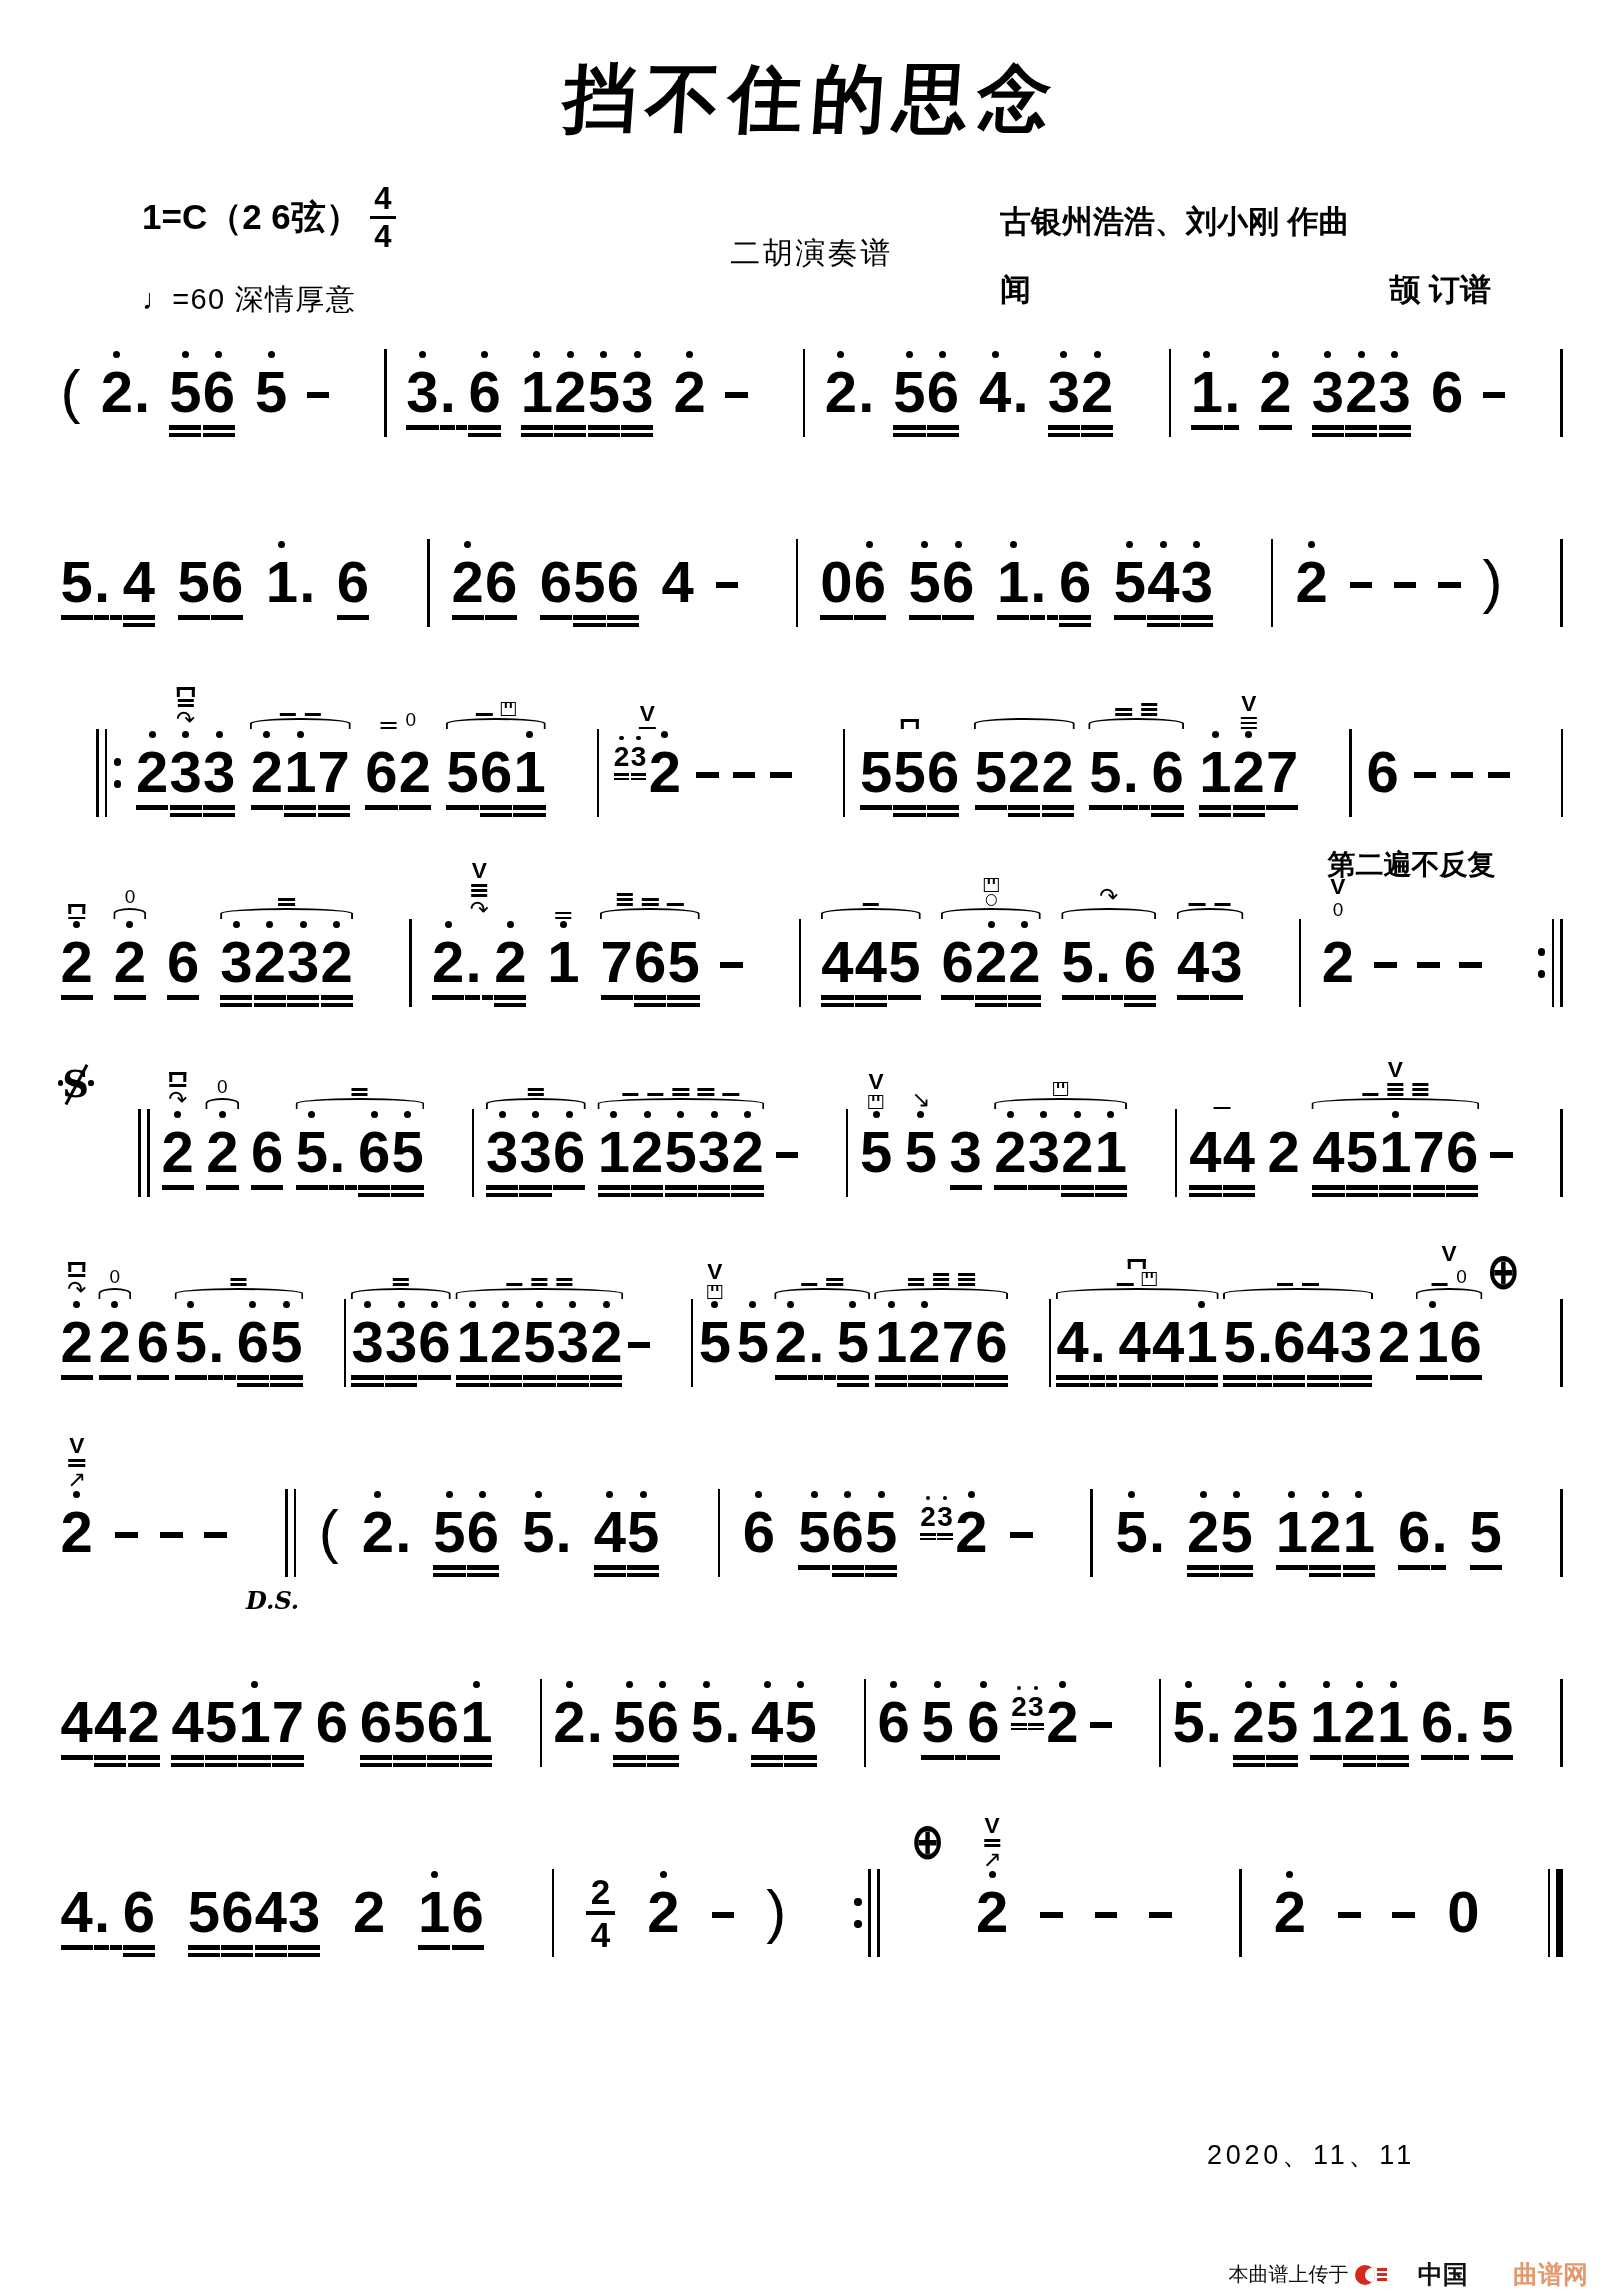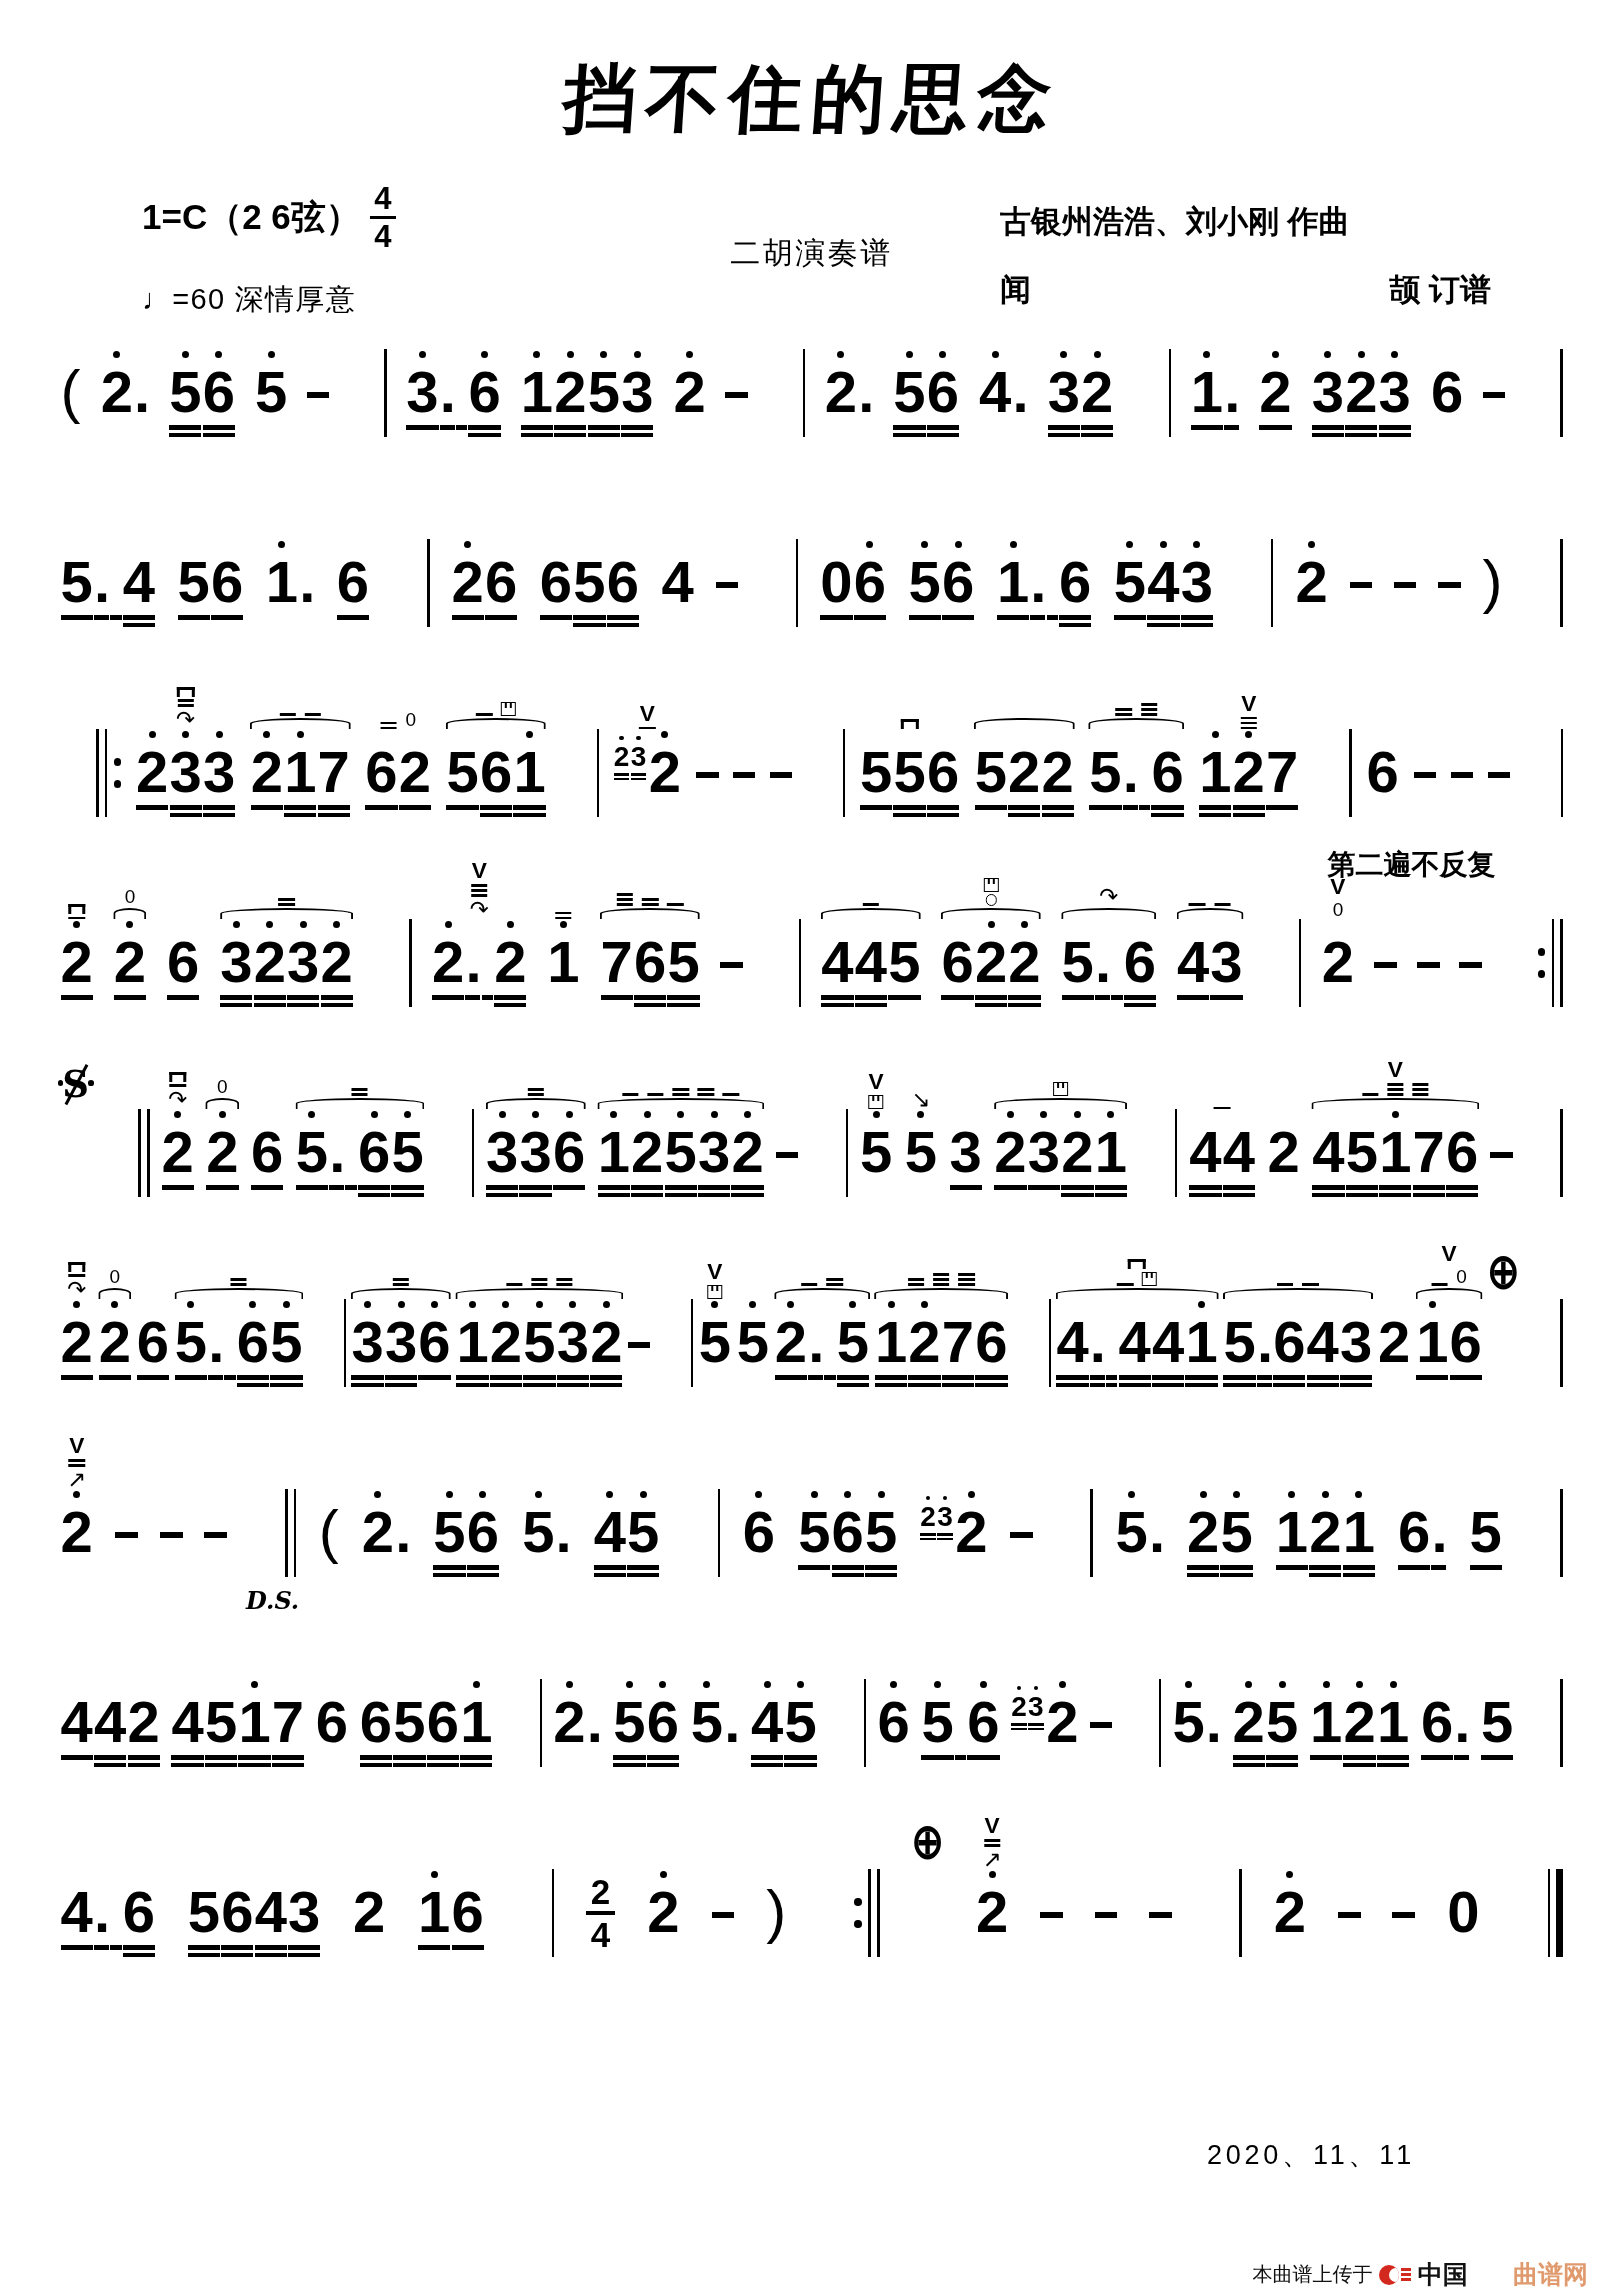--- a/index.html
+++ b/index.html
@@ -85,21 +85,21 @@
   
   .date{position:absolute;top:2137px;right:208px;font-size:27px;letter-spacing:3.8px;}
   .credit{position:absolute;top:2258px;right:35px;display:flex;align-items:center;gap:6.3px;font-size:20px;}
   .credit .t{font-weight:400;color:#111;}
   .mark{display:flex;align-items:center;gap:2.5px;}
   .mark .disc{width:20px;height:20px;border-radius:50%;background:#d3281e;position:relative;overflow:hidden;}
   .mark .disc::after{content:"";position:absolute;left:10px;top:3.1px;width:14px;height:14px;
                      border-radius:50%;background:#ffffff;}
   .mark .bars{display:flex;flex-direction:column;gap:2.5px;}
   .mark .bars i{width:10px;height:2.5px;background:#d3281e;display:block;}
-  .site-cn{font-weight:900;font-size:25px;color:#111;font-family:"DejaVu Serif",serif;}
+  .site-cn{font-weight:900;font-size:25px;color:#111;font-family:"DejaVu Serif",serif;margin-left:24px;}
   .site-rest{font-weight:900;font-size:25px;color:#e09a6e;font-family:"DejaVu Serif",serif;margin-left:39px;}
 </style>
 </head>
 <body>
 
 <div class="page">
   <div class="title">挡不住的思念</div>
 
   <div class="keyrow">
     <span>1=C（2 6弦）</span>

